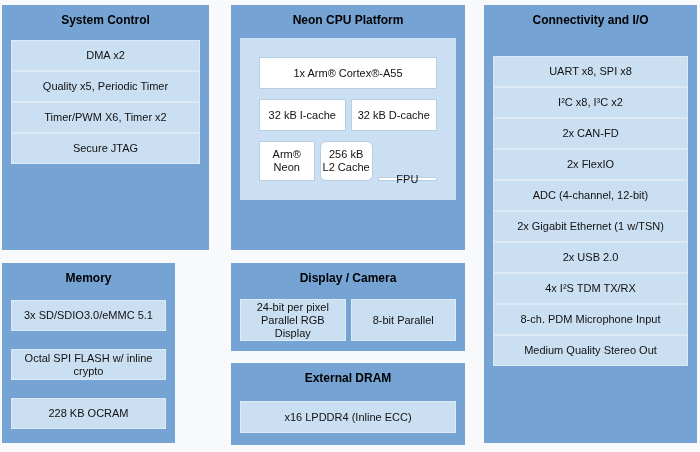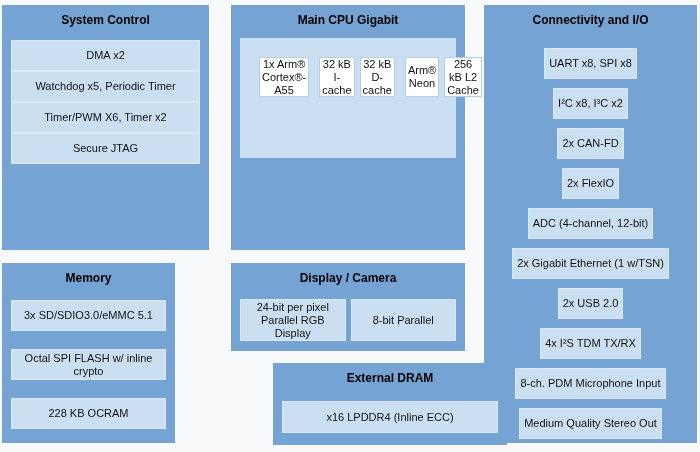--- a/index.html
+++ b/index.html
@@ -46,68 +46,68 @@
   #system-control{left:2px;top:5px;width:207px;height:245px;}
   #system-control .items{margin-top:12px;}
   
   #memory{left:2px;top:263px;width:173px;height:180px;}
   #memory .items{margin-top:14px;gap:18px;}
   
   #main-cpu{left:231px;top:5px;width:234px;height:245px;}
   .cpu-panel{
     margin-top:10px;
     background:var(--item-bg);
-    height:120px;
+    height:162px;
     padding:19px;
-    display:flex;flex-direction:row;gap:10px;
+    display:flex;flex-direction:column;gap:10px;
   }
   .cpu-row{display:flex;gap:5px;height:40px;}
   .white-box{
     background:var(--white-box);
     border:1px solid var(--box-border);
     display:flex;align-items:center;justify-content:center;
     text-align:center;
     font-size:11px;
     line-height:13px;
     flex:1;
     padding:0 2px;
   }
   .cpu-row.bottom{}
   .cpu-row.bottom .white-box.neon{flex:65;}
-  .cpu-row.bottom .white-box.l2{flex:62;}
+  .cpu-row.bottom .white-box.l2{flex:62;border-radius:6px;}
   .cpu-row.bottom .white-box.fpu{flex:70;margin-top:36px;}
   
   #display-camera{left:231px;top:263px;width:234px;height:88px;}
   .dc-row{display:flex;gap:5px;margin-top:13px;}
   .dc-row .item{flex:1;height:42px;}
   
-  #external-dram{left:231px;top:363px;width:234px;height:82px;margin-left:42px;}
+  #external-dram{left:231px;top:363px;width:234px;height:82px;}
   #external-dram .items{margin-top:15px;}
   #external-dram .item{height:32px;}
   
   #connectivity{left:484px;top:5px;width:213px;height:438px;}
-  #connectivity .items{margin-top:20px;gap:9px;align-items:center;}
+  #connectivity .items{margin-top:28px;}
 </style>
 </head>
 <body>
 
 <div class="canvas">
 
   <div class="section" id="system-control">
     <div class="section-title">System Control</div>
     <div class="items">
       <div class="item">DMA x2</div>
-      <div class="item">Watchdog x5, Periodic Timer</div>
+      <div class="item">Quality x5, Periodic Timer</div>
       <div class="item">Timer/PWM X6, Timer x2</div>
       <div class="item">Secure JTAG</div>
     </div>
   </div>
 
   <div class="section" id="main-cpu">
-    <div class="section-title">Main CPU Gigabit</div>
+    <div class="section-title">Neon CPU Platform</div>
     <div class="cpu-panel">
       <div class="cpu-row">
         <div class="white-box">1x Arm® Cortex®-A55</div>
       </div>
       <div class="cpu-row">
         <div class="white-box">32 kB I-cache</div>
         <div class="white-box">32 kB D-cache</div>
       </div>
       <div class="cpu-row bottom">
         <div class="white-box neon">Arm® Neon</div>

